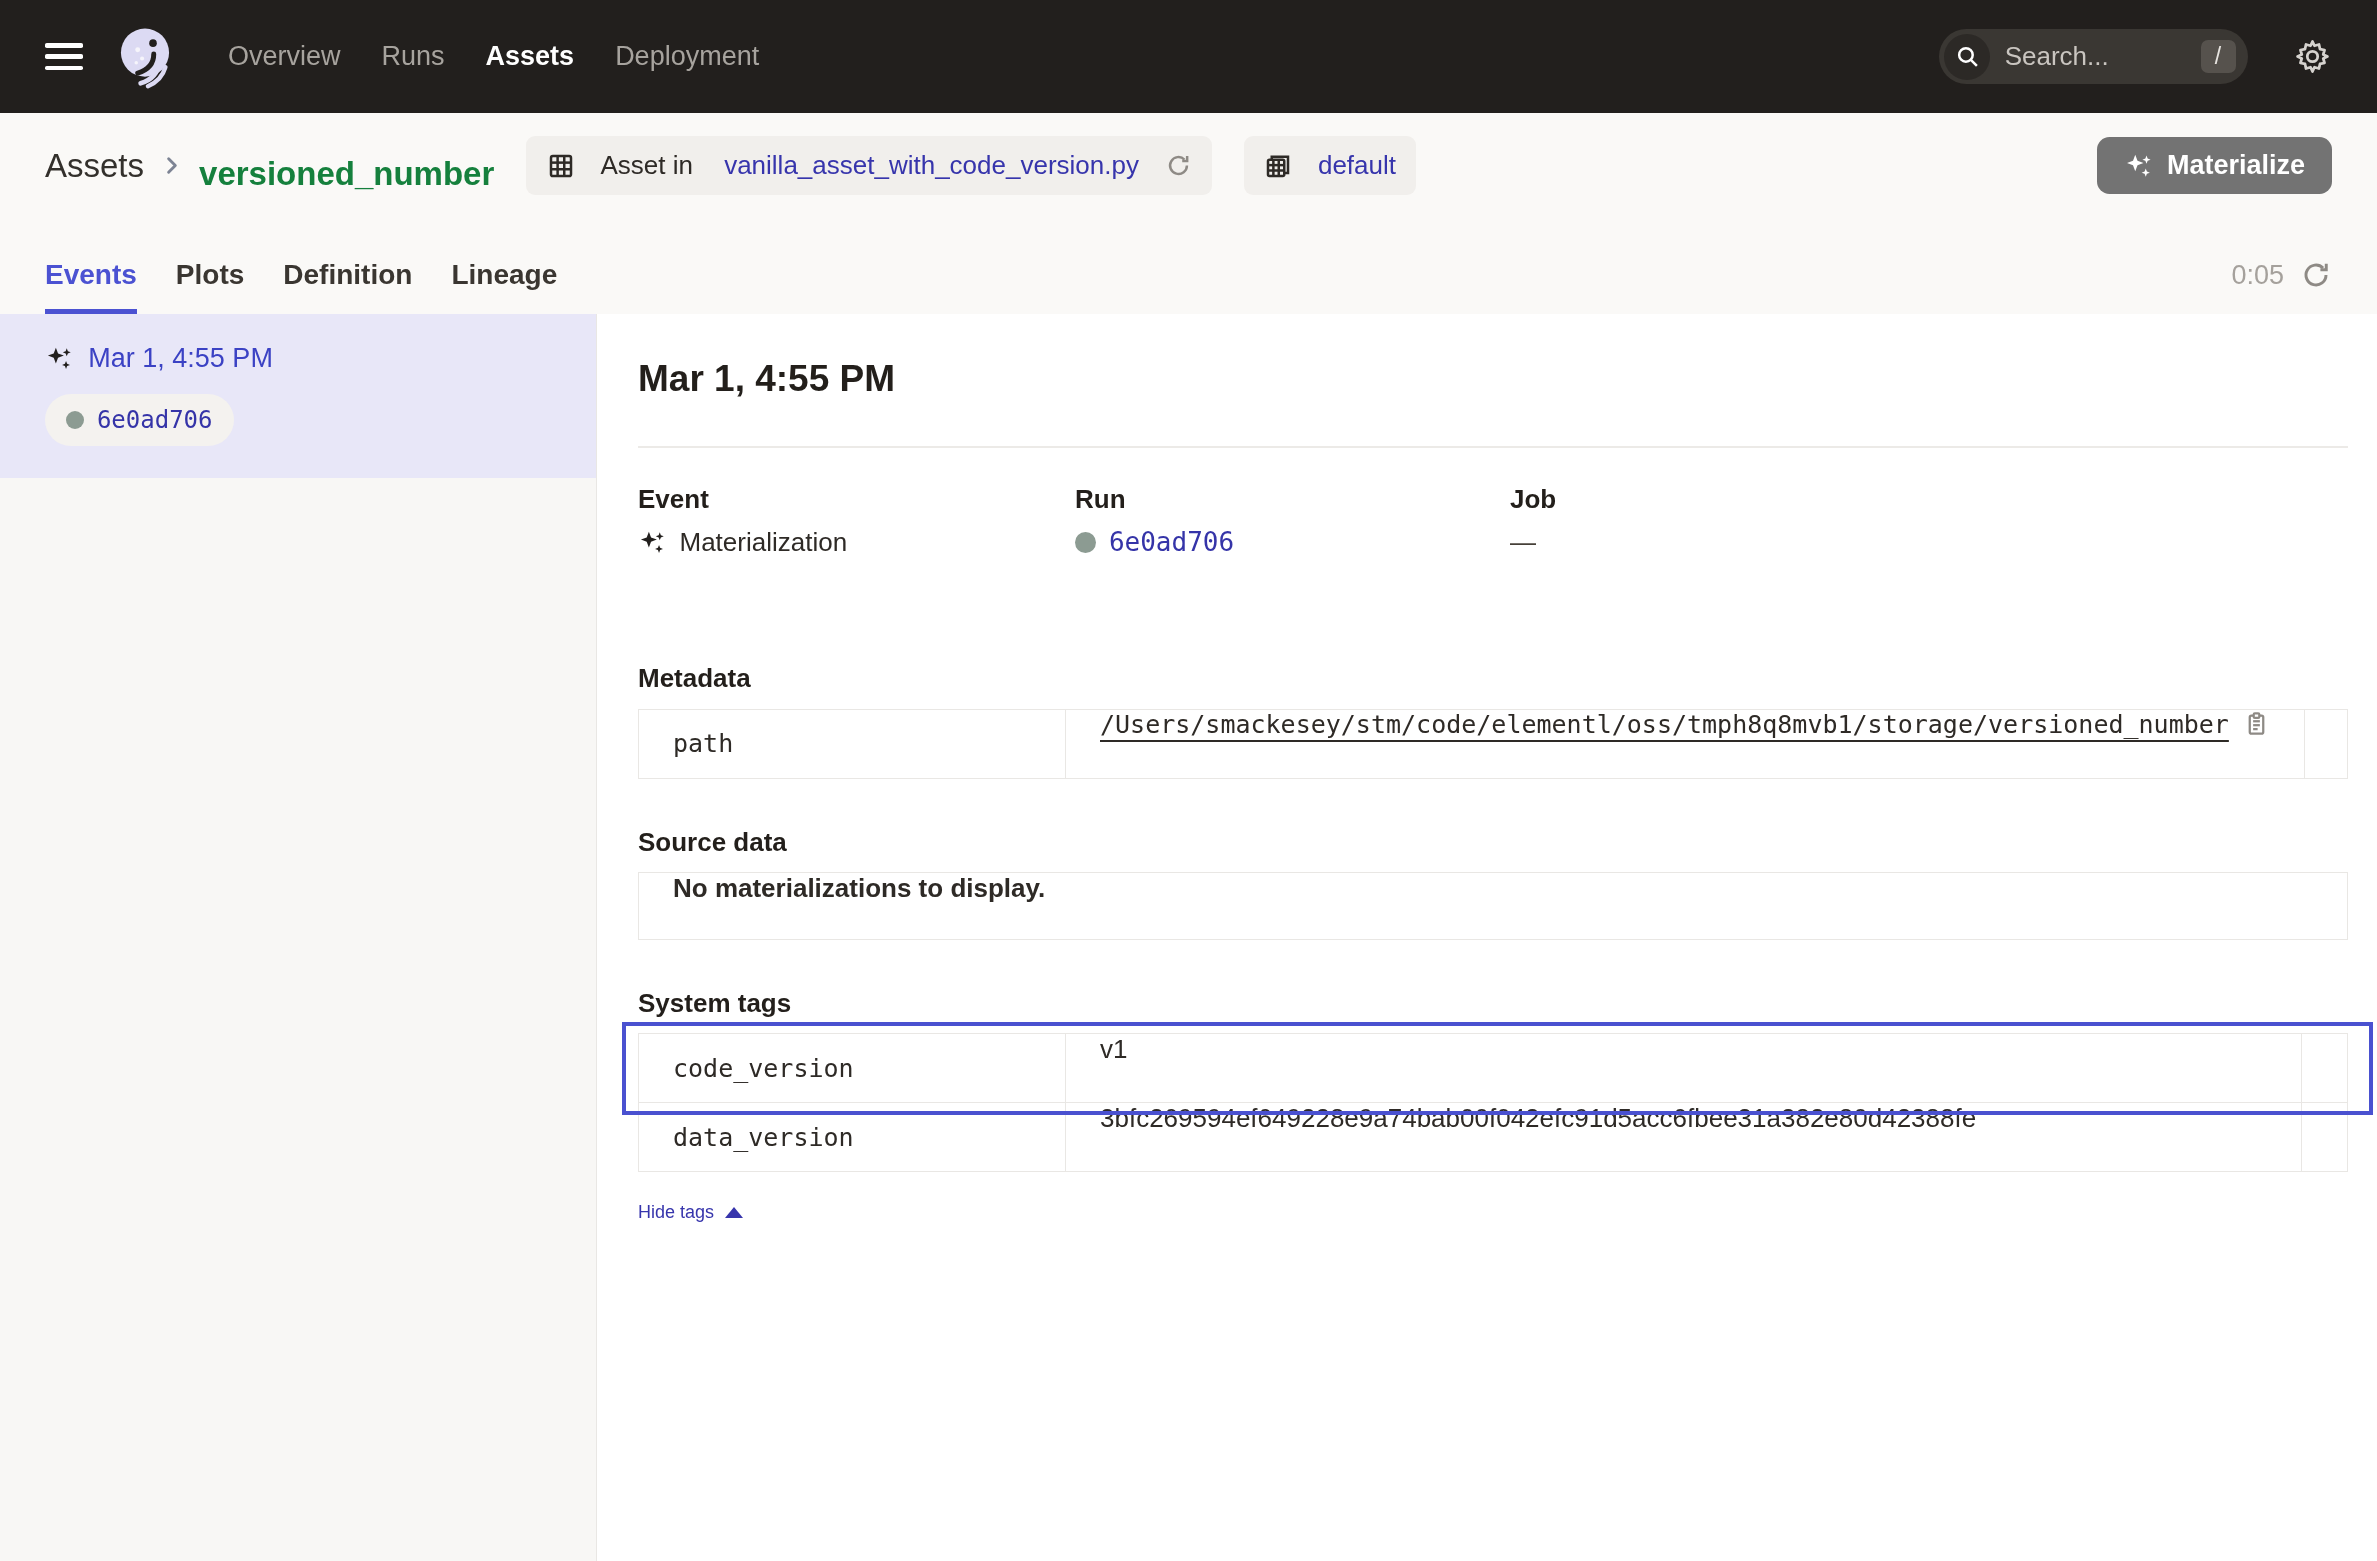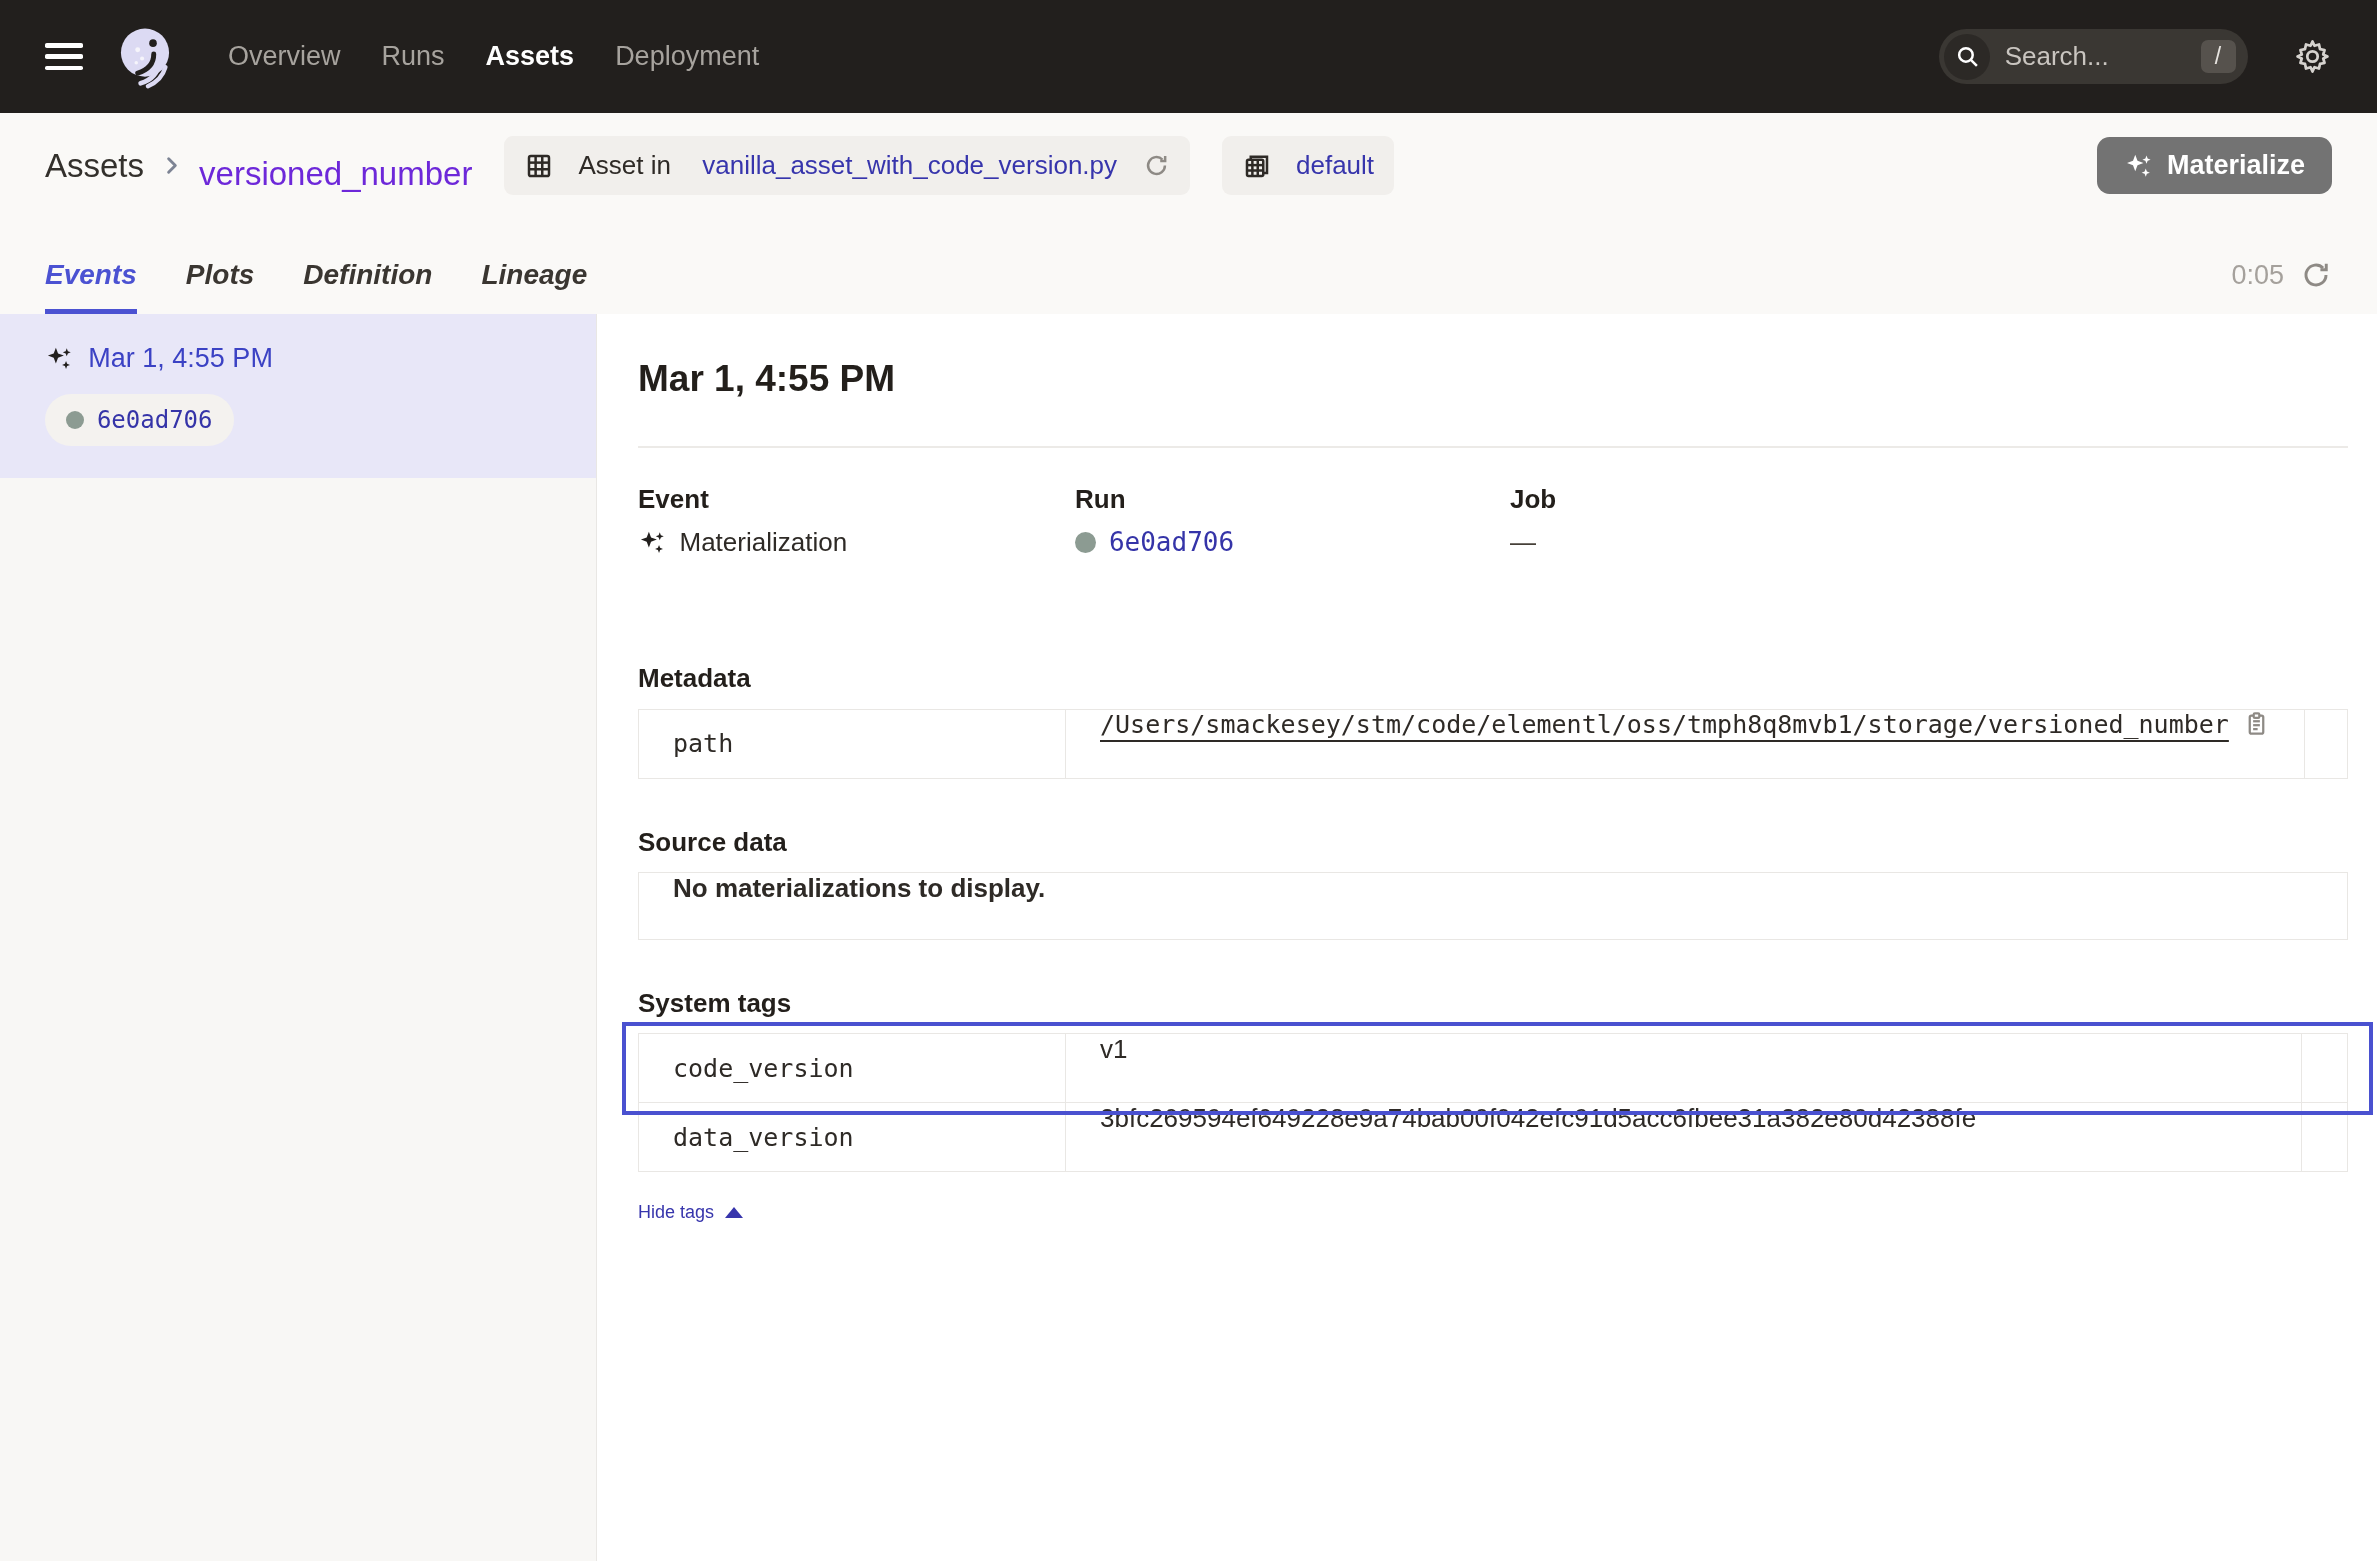--- a/index.html
+++ b/index.html
@@ -33,37 +33,37 @@
     background:#56524D; color:#E8E5E1; border-radius:7.1px; font-size:23px;
     padding:5.4px 14.3px; line-height:1;
   }
   .gear { margin-left:45px; color:#D5D2CE; display:flex; cursor:pointer; }
 
   
   .page-header { height:105px; display:flex; align-items:center; padding:0 45px; }
   .breadcrumb { display:flex; align-items:center; font-size:33px; }
   .crumb-root { color:#33302C; cursor:pointer; }
   .crumb-sep { margin:0 16px; display:flex; color:#7D8494; }
-  .crumb-current { font-weight:400; color:#6d28d9;margin-top:16px; }
+  .crumb-current { font-weight:700; color:#15803d;margin-top:16px; }
   .chip {
     display:flex; align-items:center; background:#F1EFEC; border-radius:9px;
     height:59px; padding:0 19.6px; margin-left:32px; font-size:26px; color:#2E2A26;gap:12px;
   }
   .chip .chip-icon { display:flex; margin-right:12.5px; color:#2E2A26; }
   .chip a, .link-blue { color:#3735AC; text-decoration:none; cursor:pointer; }
   .chip .reload { display:flex; margin-left:14.3px; color:#8E8A85; cursor:pointer; }
   .materialize-btn {
     margin-left:auto; background:#737373; color:#FFFFFF; border:none; cursor:pointer;
     height:57px; border-radius:12.5px; padding:0 27px; font-size:27px; font-weight:600;
     display:flex; align-items:center; gap:12.5px; font-family:inherit;
   }
 
   
   .tabs-row { height:96px; display:flex; align-items:flex-end; padding:0 45px; }
-  .tabs { display:flex; gap:49px;font-style:italic; }
+  .tabs { display:flex; gap:39px; }
   .tab { font-size:28px; font-weight:600; color:#3A3631; padding-bottom:23px; position:relative; cursor:pointer; }
   .tab.active { color:#4B52D2; }
   .tab.active::after { content:""; position:absolute; left:0; right:0; bottom:0; height:5.4px; background:#4B52D2; }
   .tabs-right { margin-left:auto; display:flex; align-items:center; gap:16px; padding-bottom:23px; }
   .timer { color:#A5A19C; font-size:27px; }
   .refresh { color:#8E8A85; display:flex; cursor:pointer; }
 
   
   .content { display:flex; height:1247px; }
   .sidebar { width:597px; background:#F8F7F5; border-right:1.8px solid #E9E7E4; flex:none; }

